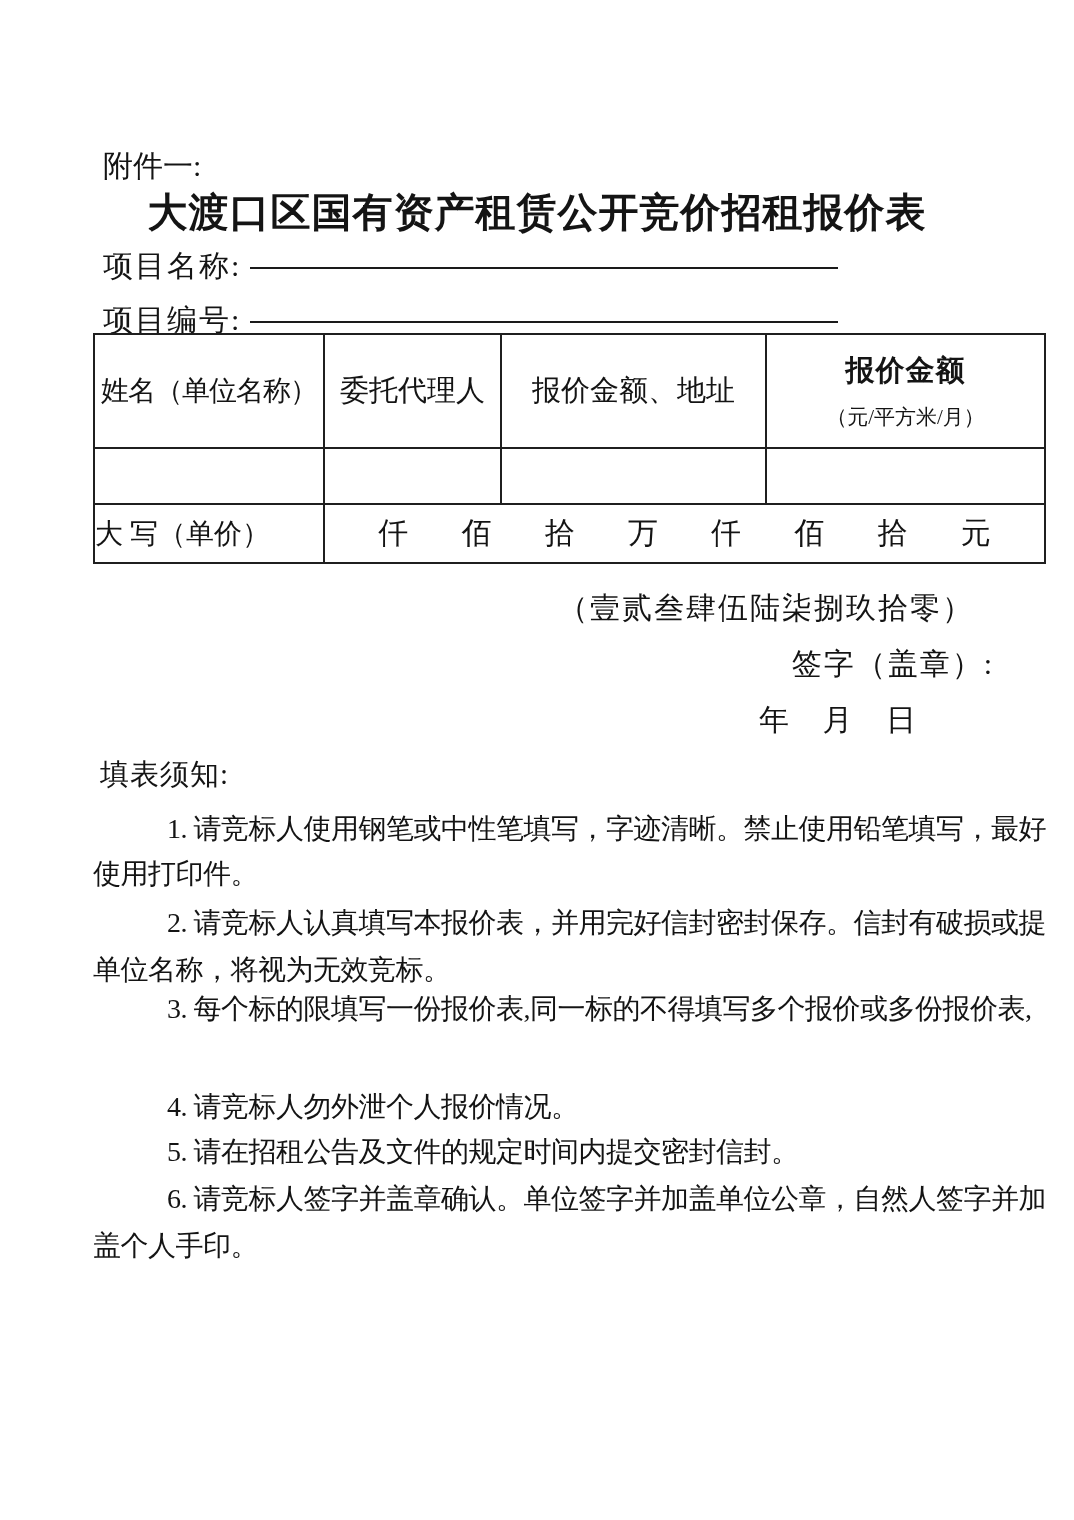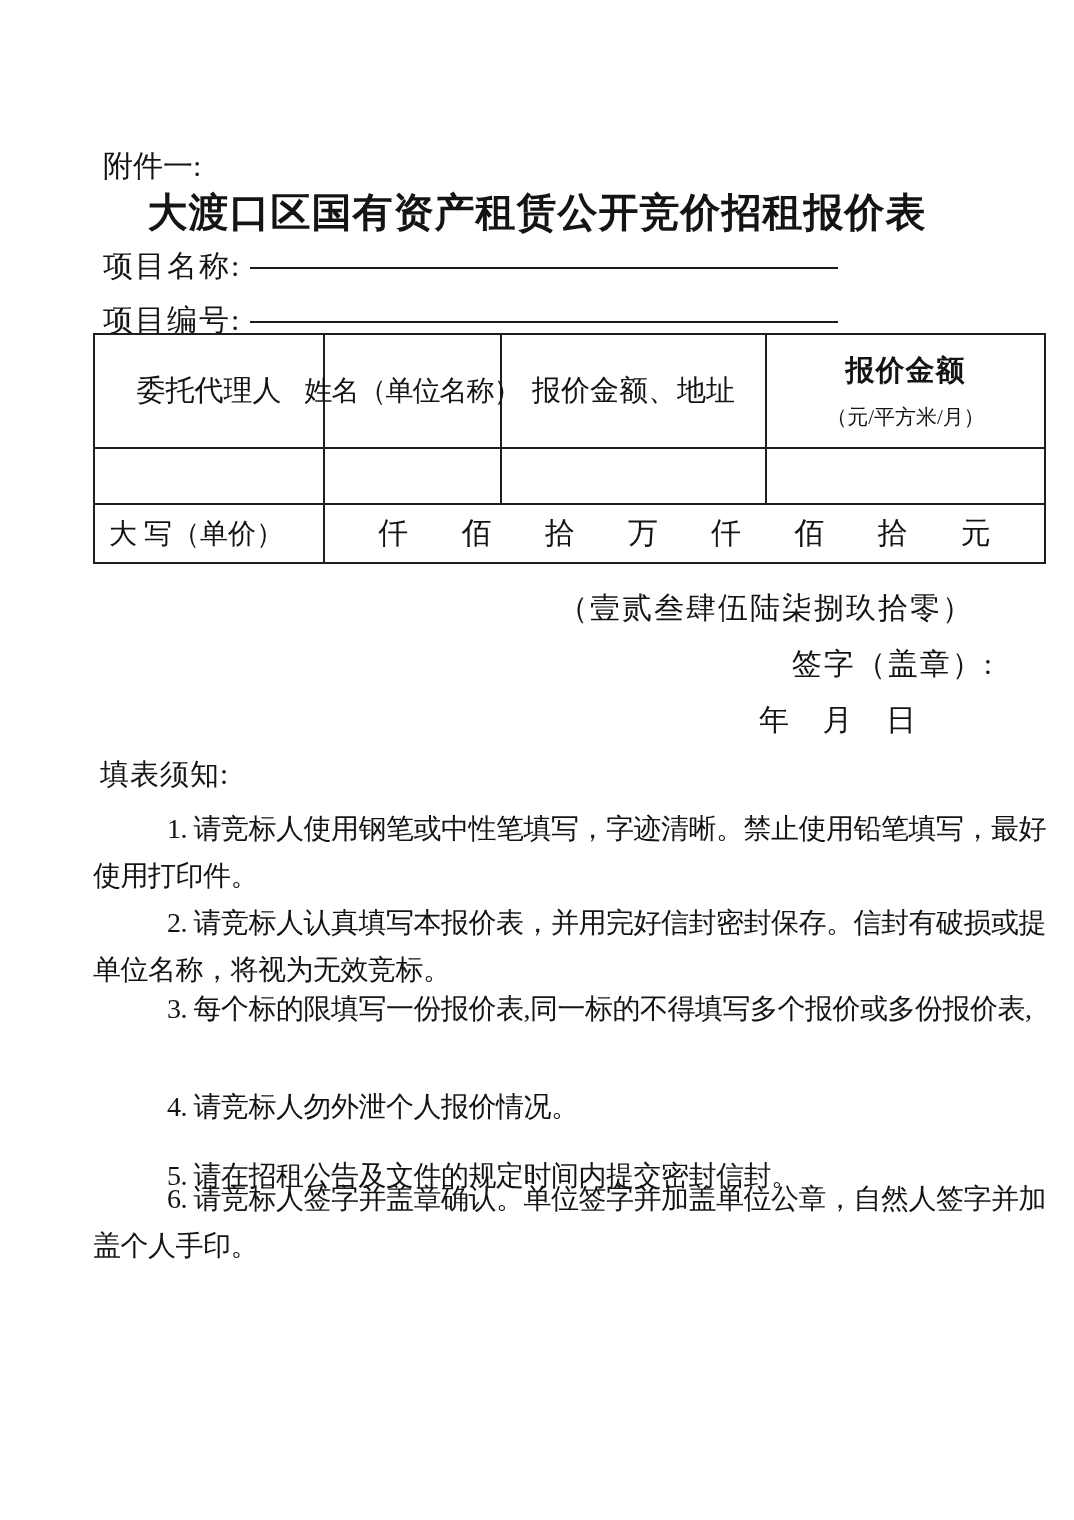--- a/index.html
+++ b/index.html
@@ -49,63 +49,63 @@
     display:flex; align-items:center; justify-content:center;
     font-size:29px;
   }
   .cell.last-col { border-right:none; }
   .cell.last-row { border-bottom:none; }
   .head-name { font-size:28px; letter-spacing:-1px; white-space:nowrap; }
   .head-price { flex-direction:column; gap:12px; }
   .price-title { font-weight:bold; font-family:"DejaVu Sans", sans-serif; font-size:29px; letter-spacing:1px; }
   .price-unit { font-size:21px; }
   .row-label {
-    justify-content:flex-start; padding-left:14px;
+    justify-content:flex-start; 
     font-size:28px; white-space:nowrap;
   }
   .merged {
     justify-content:space-evenly;
     font-size:30px;
   }
 
   .cap-ref   { top:578px; right:100px; font-size:30px; letter-spacing:2px; }
   .sign-line { top:634px; right:80px;  font-size:30px; letter-spacing:2px; }
   .date-line { top:690px; right:158px; font-size:30px; }
   .date-line span + span { margin-left:26px; }
 
   .note-heading { left:100px; top:745px; font-size:29px; letter-spacing:1px; }
   .note-line {
     left:93px; font-size:28px; letter-spacing:-0.5px;
     white-space:nowrap;
   }
   .note-line.indent { padding-left:74px; }
-  .nl-0 { top:800px; }  .nl-1 { top:847px; }
+  .nl-0 { top:800px; }  .nl-1 { top:847px;font-family:Liberation Mono, monospace; }
   .nl-2 { top:894px; }  .nl-3 { top:941px; }
   .nl-4 { top:980px; }  .nl-5 { top:1033px; }
-  .nl-6 { top:1078px; } .nl-7 { top:1147px; }
+  .nl-6 { top:1078px; } .nl-7 { top:1123px; }
   .nl-8 { top:1170px; } .nl-9 { top:1217px; }
 </style>
 </head>
 <body>
 
 <div class="page">
 
   <div class="abs attach">附件一:</div>
 
   <div class="abs doc-title">大渡口区国有资产租赁公开竞价招租报价表</div>
 
   <div class="abs field-label fl-name">项目名称:</div>
   <div class="blank-line bl-name"></div>
 
   <div class="abs field-label fl-num">项目编号:</div>
   <div class="blank-line bl-num"></div>
 
   <div class="gtable">
+    <div class="cell head-name">姓名（单位名称）</div>
     <div class="cell">委托代理人</div>
-    <div class="cell head-name">姓名（单位名称）</div>
     <div class="cell">报价金额、地址</div>
     <div class="cell head-price last-col">
       <span class="price-title">报价金额</span>
       <span class="price-unit">（元/平方米/月）</span>
     </div>
 
     <div class="cell"></div>
     <div class="cell"></div>
     <div class="cell"></div>
     <div class="cell last-col"></div>

